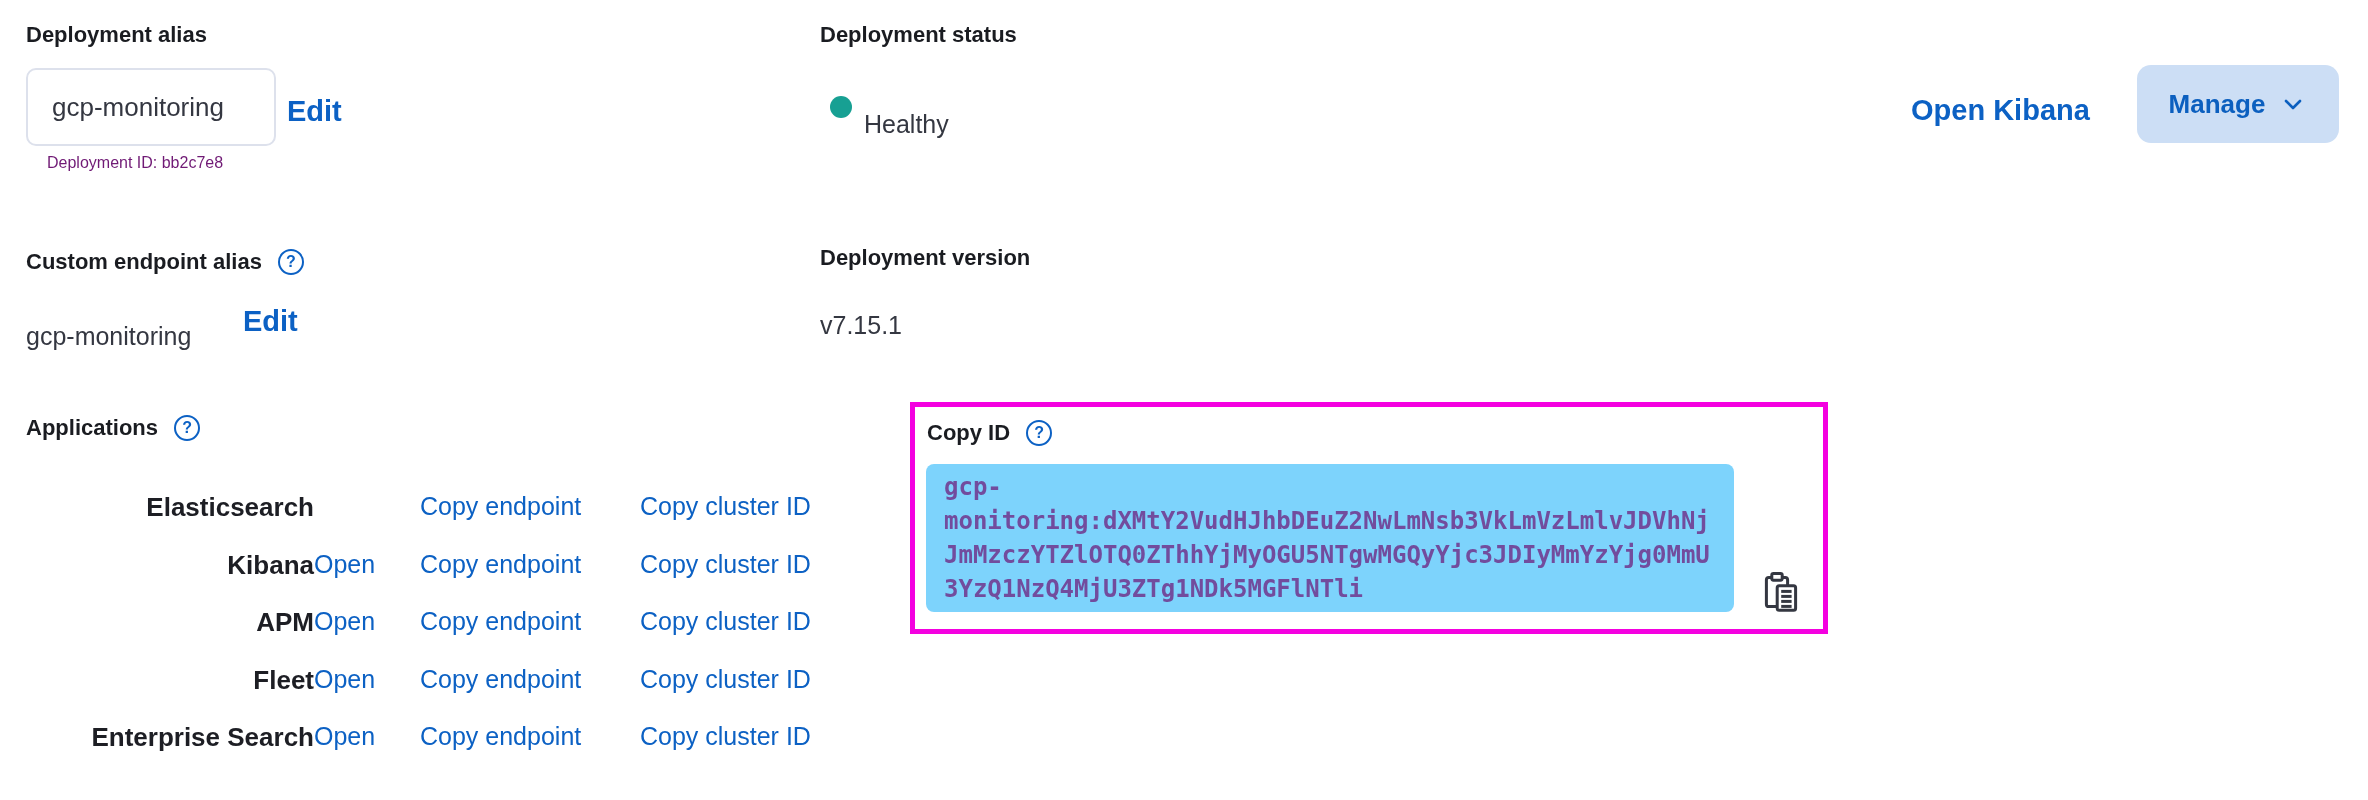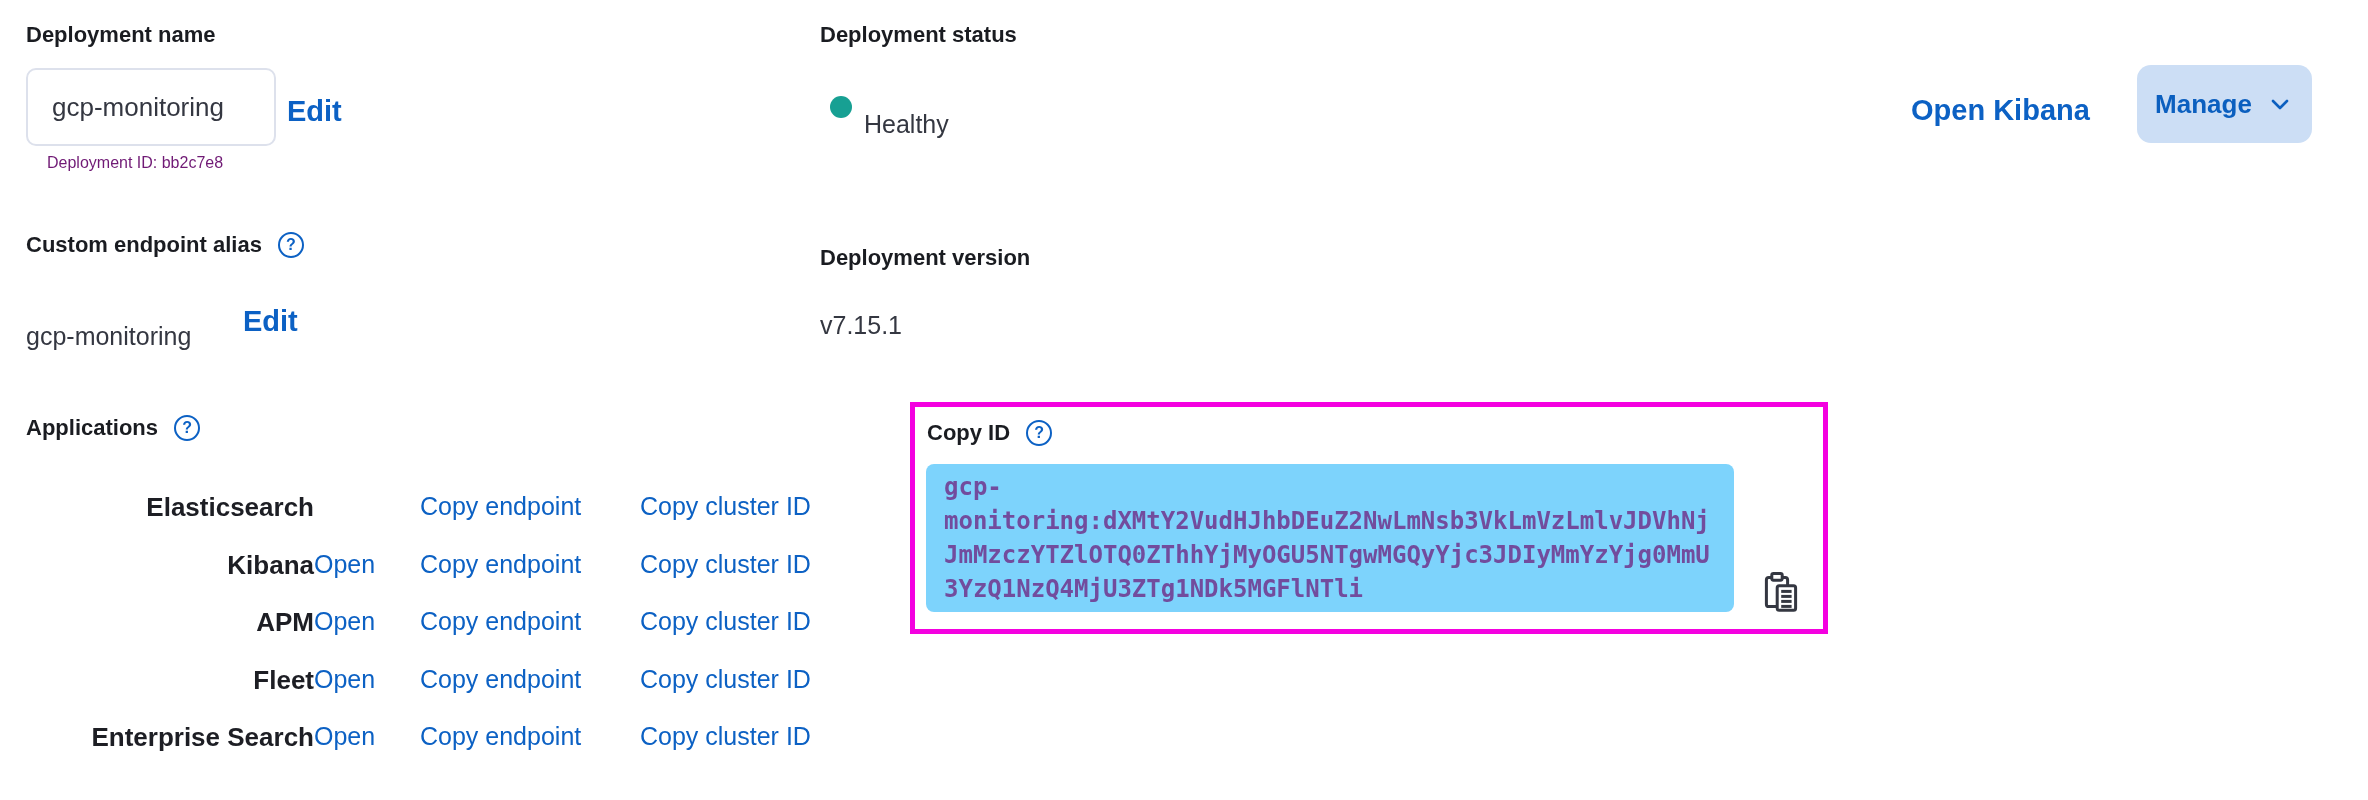--- a/index.html
+++ b/index.html
@@ -17,21 +17,21 @@
 
   
   .name-input{position:absolute;left:26px;top:68px;width:250px;height:78px;box-sizing:border-box;
               border:2px solid #dde1ec;border-radius:10px;background:#fff;padding:0 0 0 24px;
               font-family:"Liberation Sans","DejaVu Sans",sans-serif;font-size:26px;color:#343741;outline:none;}
 
   
   .health-dot{position:absolute;left:830px;top:96px;width:22px;height:22px;border-radius:50%;background:#17a093;}
 
   
-  .manage-btn{position:absolute;left:2137px;top:65px;width:175px;height:78px;border:none;cursor:pointer;
+  .manage-btn{position:absolute;left:2137px;top:65px;width:202px;height:78px;border:none;cursor:pointer;
               border-radius:14px;background:#ccdef5;color:#0b5fbf;font-family:inherit;
               font-size:26px;font-weight:700;display:flex;align-items:center;justify-content:center;gap:14px;}
 
   
   .help-icon{display:inline-flex;align-items:center;justify-content:center;margin-left:16px;
              width:26px;height:26px;box-sizing:border-box;border:2.5px solid #0c61c4;border-radius:50%;
              color:#0c61c4;font-size:16px;font-weight:700;cursor:pointer;flex:0 0 auto;}
 
   
   .apps-table{position:absolute;left:26px;top:492px;display:grid;
@@ -50,38 +50,38 @@
              white-space:pre-wrap;overflow-wrap:break-word;word-break:normal;}
   .copy-btn{position:absolute;left:1760px;top:570px;width:42px;height:44px;border:none;background:transparent;
             padding:0;cursor:pointer;display:flex;align-items:center;justify-content:center;}
   .chev{flex:0 0 auto;}
 </style>
 </head>
 <body>
 
 <div class="page">
 
-  <div class="field-label" style="left:26px;top:22px;">Deployment name</div>
+  <div class="field-label" style="left:26px;top:22px;">Deployment alias</div>
   <input class="name-input" readonly="" value="gcp-monitoring" style="">
   <a class="link strong abs" style="left:287px;top:95px;">Edit</a>
   <div class="subdued" style="left:26px;top:154px;">Deployment ID: bb2c7e8</div>
 
   <div class="field-label" style="left:820px;top:22px;">Deployment status</div>
   <span class="health-dot"></span>
   <div class="body-text" style="left:864px;top:93px;">Healthy</div>
 
   <a class="link strong abs" style="left:1911px;top:94px;">Open Kibana</a>
   <button class="manage-btn">
     <span>Manage</span>
     <svg class="chev" width="28" height="28" viewBox="0 0 28 28">
       <polyline points="7,11 14,18 21,11" fill="none" stroke="#0b5fbf" stroke-width="2.6" stroke-linecap="round" stroke-linejoin="round"></polyline>
     </svg>
   </button>
 
-  <div class="field-label" style="left:26px;top:232px;">
+  <div class="field-label" style="left:26px;top:249px;">
     <span>Custom endpoint alias</span>
     <span class="help-icon">?</span>
   </div>
   <div class="body-text" style="left:26px;top:305px;">gcp-monitoring</div>
   <a class="link strong abs" style="left:243px;top:305px;">Edit</a>
 
   <div class="field-label" style="left:820px;top:245px;">Deployment version</div>
   <div class="body-text" style="left:820px;top:294px;">v7.15.1</div>
 
   <div class="field-label" style="left:26px;top:415px;">

